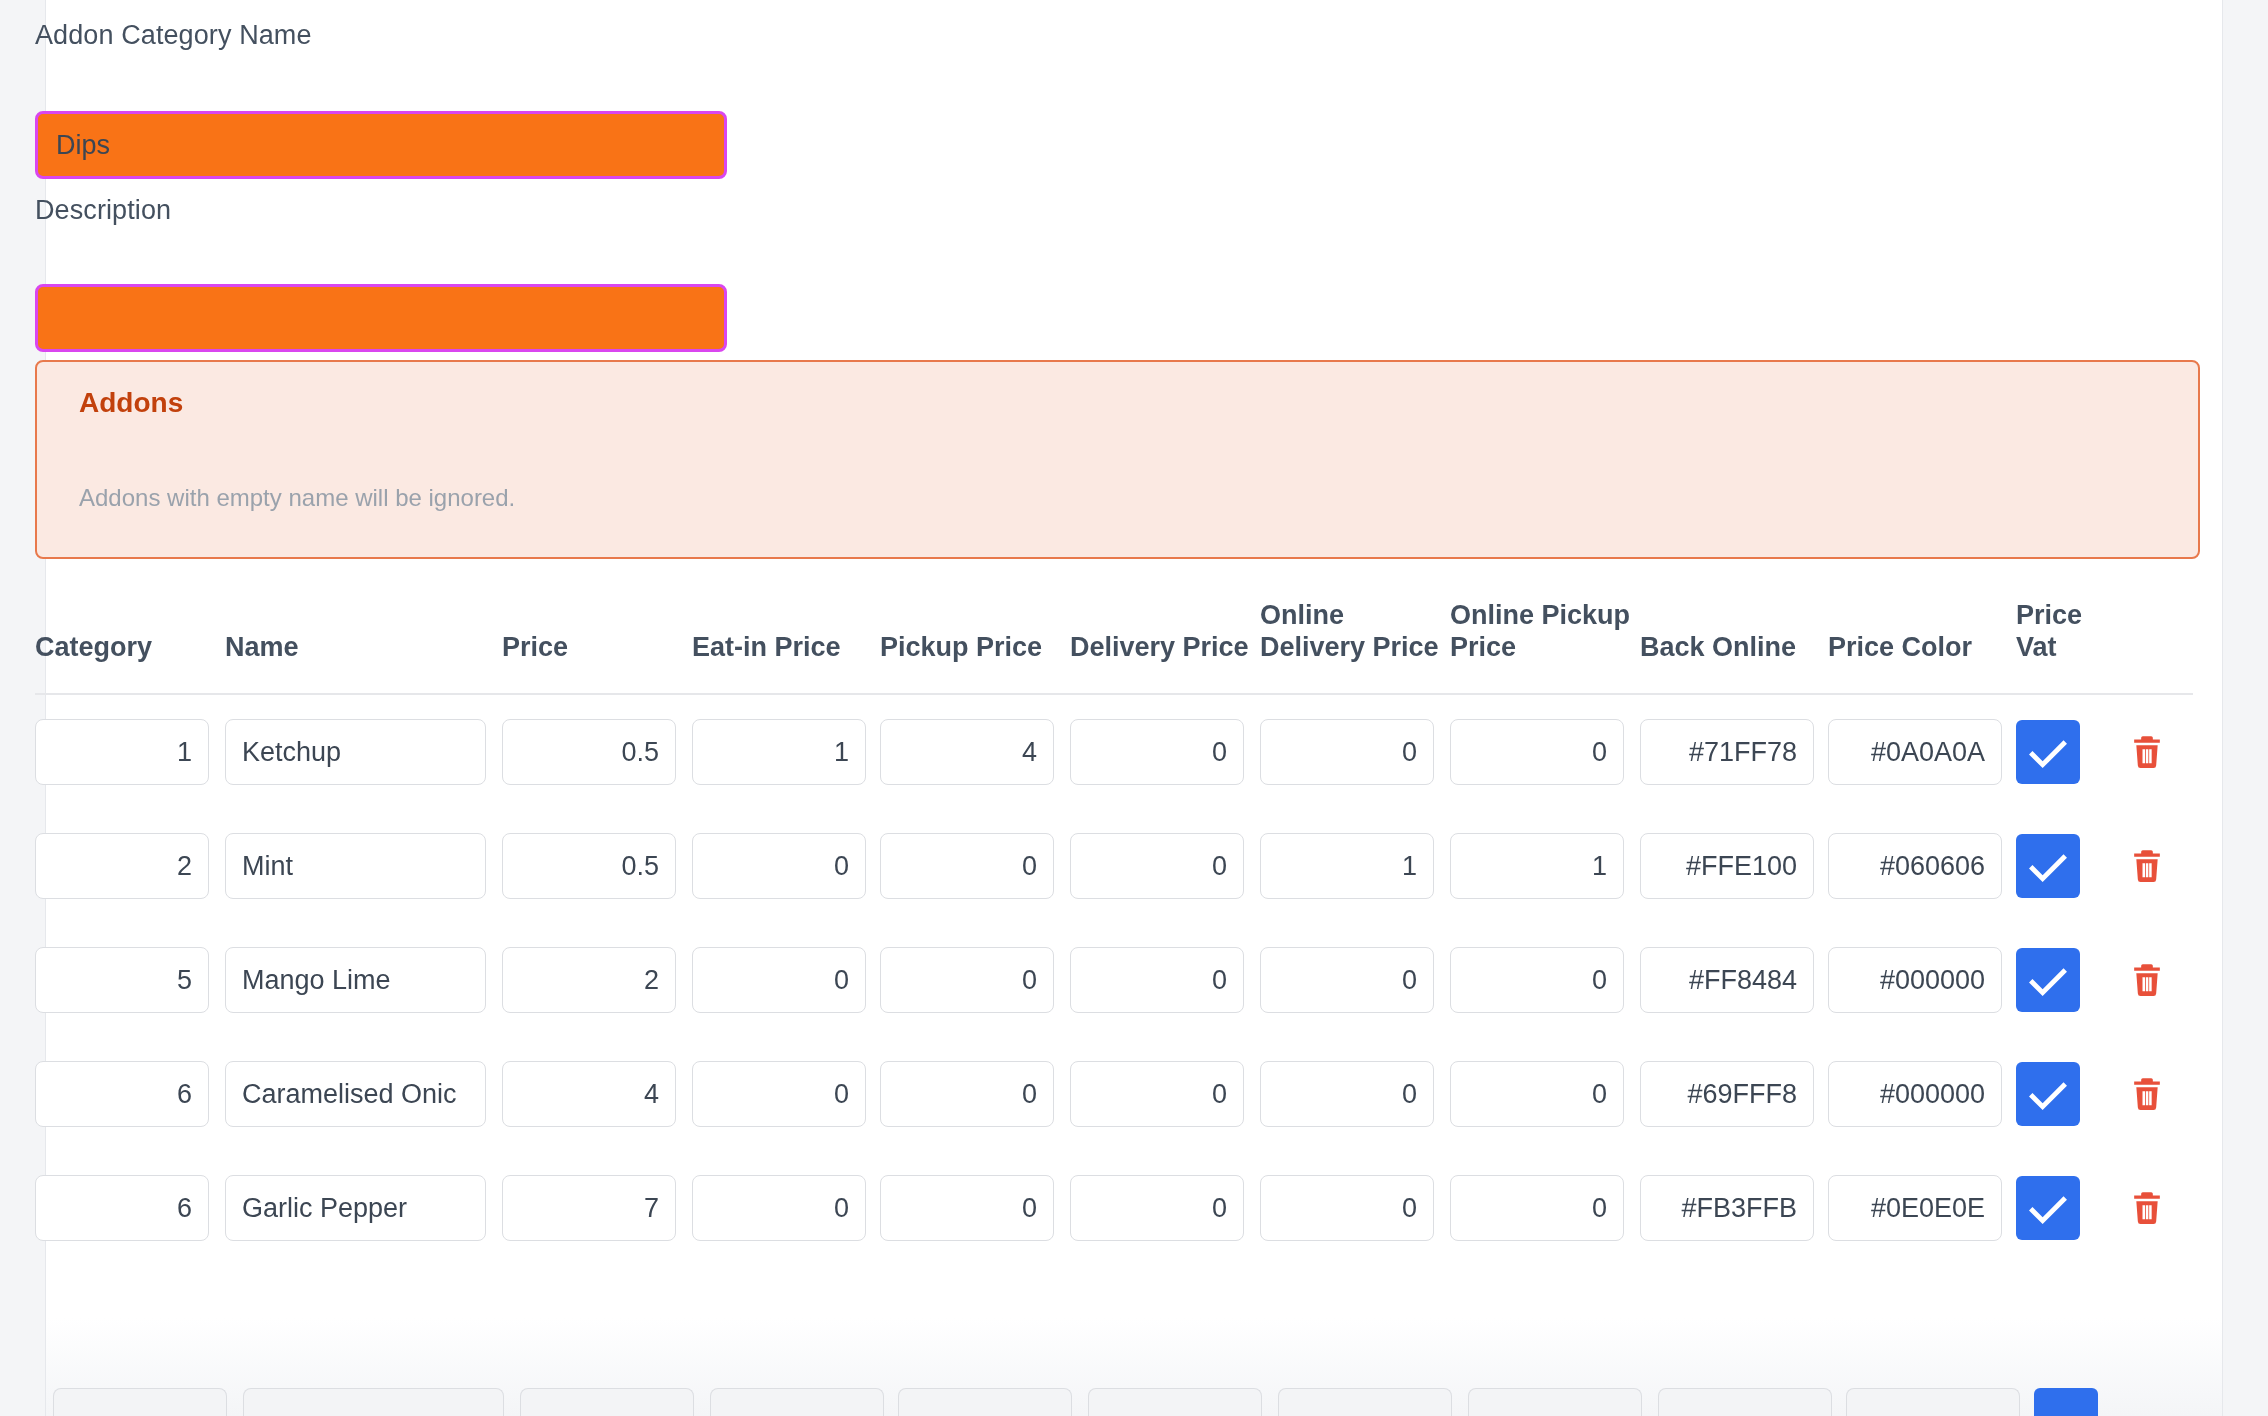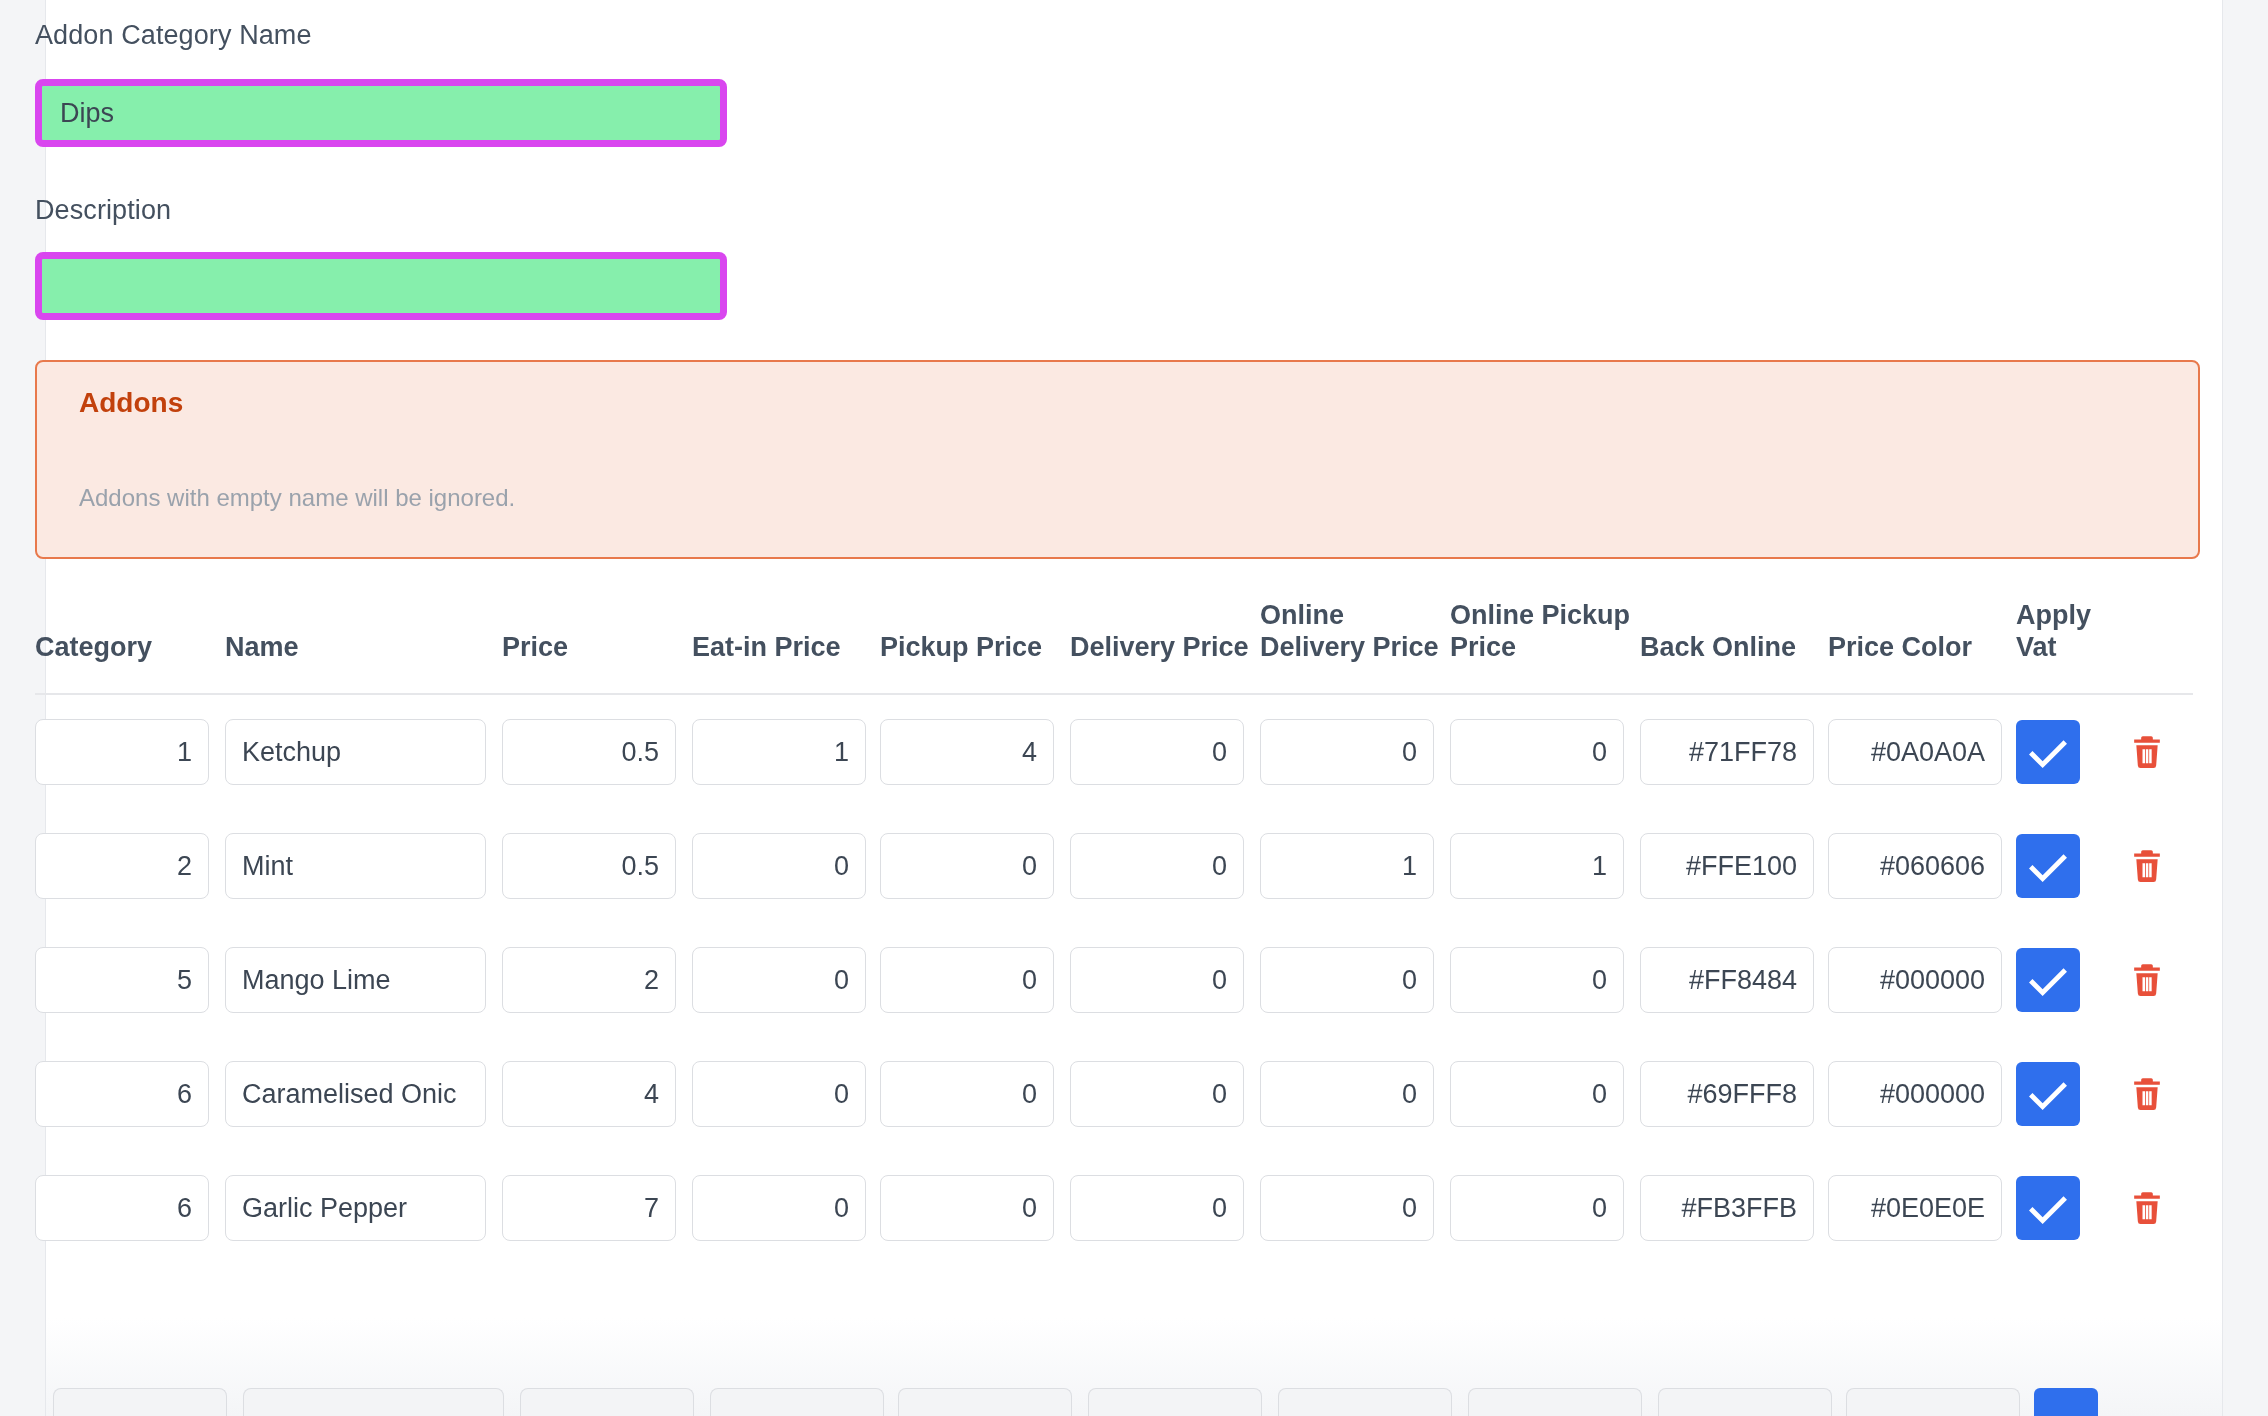--- a/index.html
+++ b/index.html
@@ -48,28 +48,29 @@
     letter-spacing: 0.1px;
     margin: 0;
     padding: 0;
     line-height: 1;
   }
   #lbl-name { position: absolute; left: 0; top: 22px; }
   #lbl-desc { position: absolute; left: 0; top: 197px; }
 
   .text-input {
     position: absolute;
-    border: 7px solid #d946ef;
+    border: 3px solid #d946ef;
     border-radius: 8px;
-    background: #86efac;
+    background: #f97316;
     font-family: "Liberation Sans", sans-serif;
     font-size: 27px;
     color: #3c4653;
     outline: none;
     padding: 0 18px;
+    margin-top: 32px;
   }
   #input-name {
     left: 0; top: 79px; width: 692px; height: 68px;
   }
   #input-desc {
     left: 0; top: 252px; width: 692px; height: 68px;
   }
 
   
   .alert {
@@ -259,21 +260,21 @@
             <th>Category</th>
             <th>Name</th>
             <th>Price</th>
             <th>Eat-in Price</th>
             <th>Pickup Price</th>
             <th>Delivery Price</th>
             <th>Online Delivery Price</th>
             <th>Online Pickup Price</th>
             <th>Back Online</th>
             <th>Price Color</th>
-            <th>Apply Vat</th>
+            <th>Price Vat</th>
             <th></th>
           </tr>
         </thead>
         <tbody id="addons-body">
             <tr>
               <td><input type="text" class="cell-input num" value="1" style=""></td>
               <td><input type="text" class="cell-input nm" value="Ketchup" style=""></td>
               <td><input type="text" class="cell-input num" value="0.5" style=""></td>
               <td><input type="text" class="cell-input num" value="1" style=""></td>
               <td><input type="text" class="cell-input num" value="4" style=""></td>

